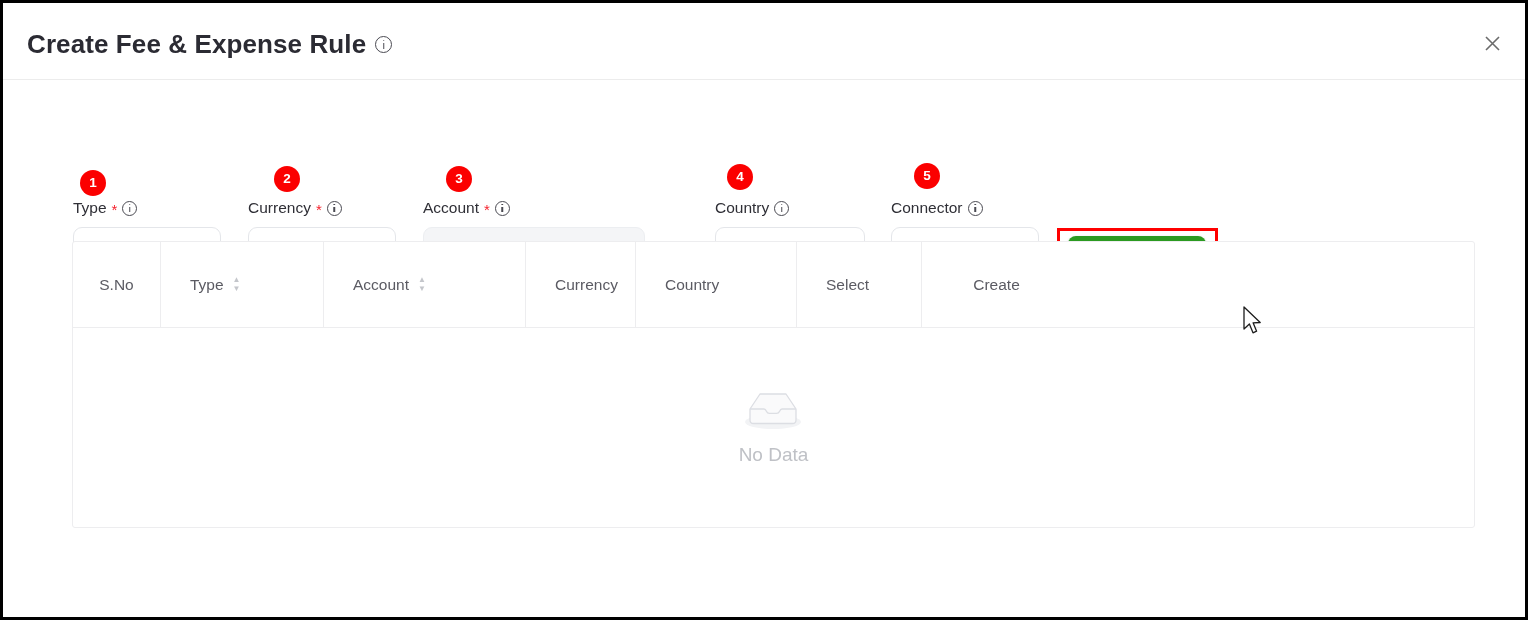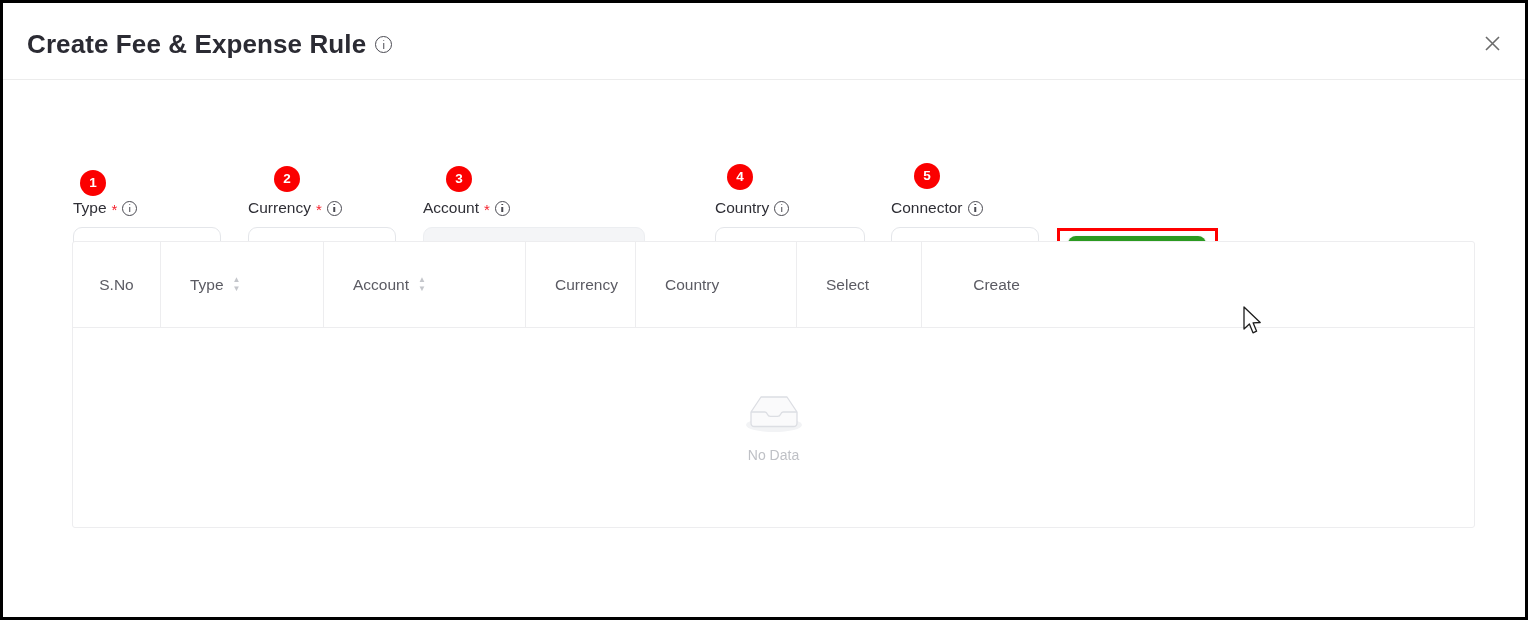--- a/index.html
+++ b/index.html
@@ -217,21 +217,21 @@
   #table-body {
     height: 199px;
     display: flex;
     flex-direction: column;
     align-items: center;
     justify-content: center;
   }
   #empty-state { text-align: center; }
   #empty-text {
     margin-top: 10px;
-    font-size: 14px;
+    font-size: 19px;
     color: #bfc1c6;
   }
 
   
   #mouse-cursor {
     position: absolute;
     left: 1239px; top: 303px;
     width: 22px; height: 32px;
     pointer-events: none;
   }

